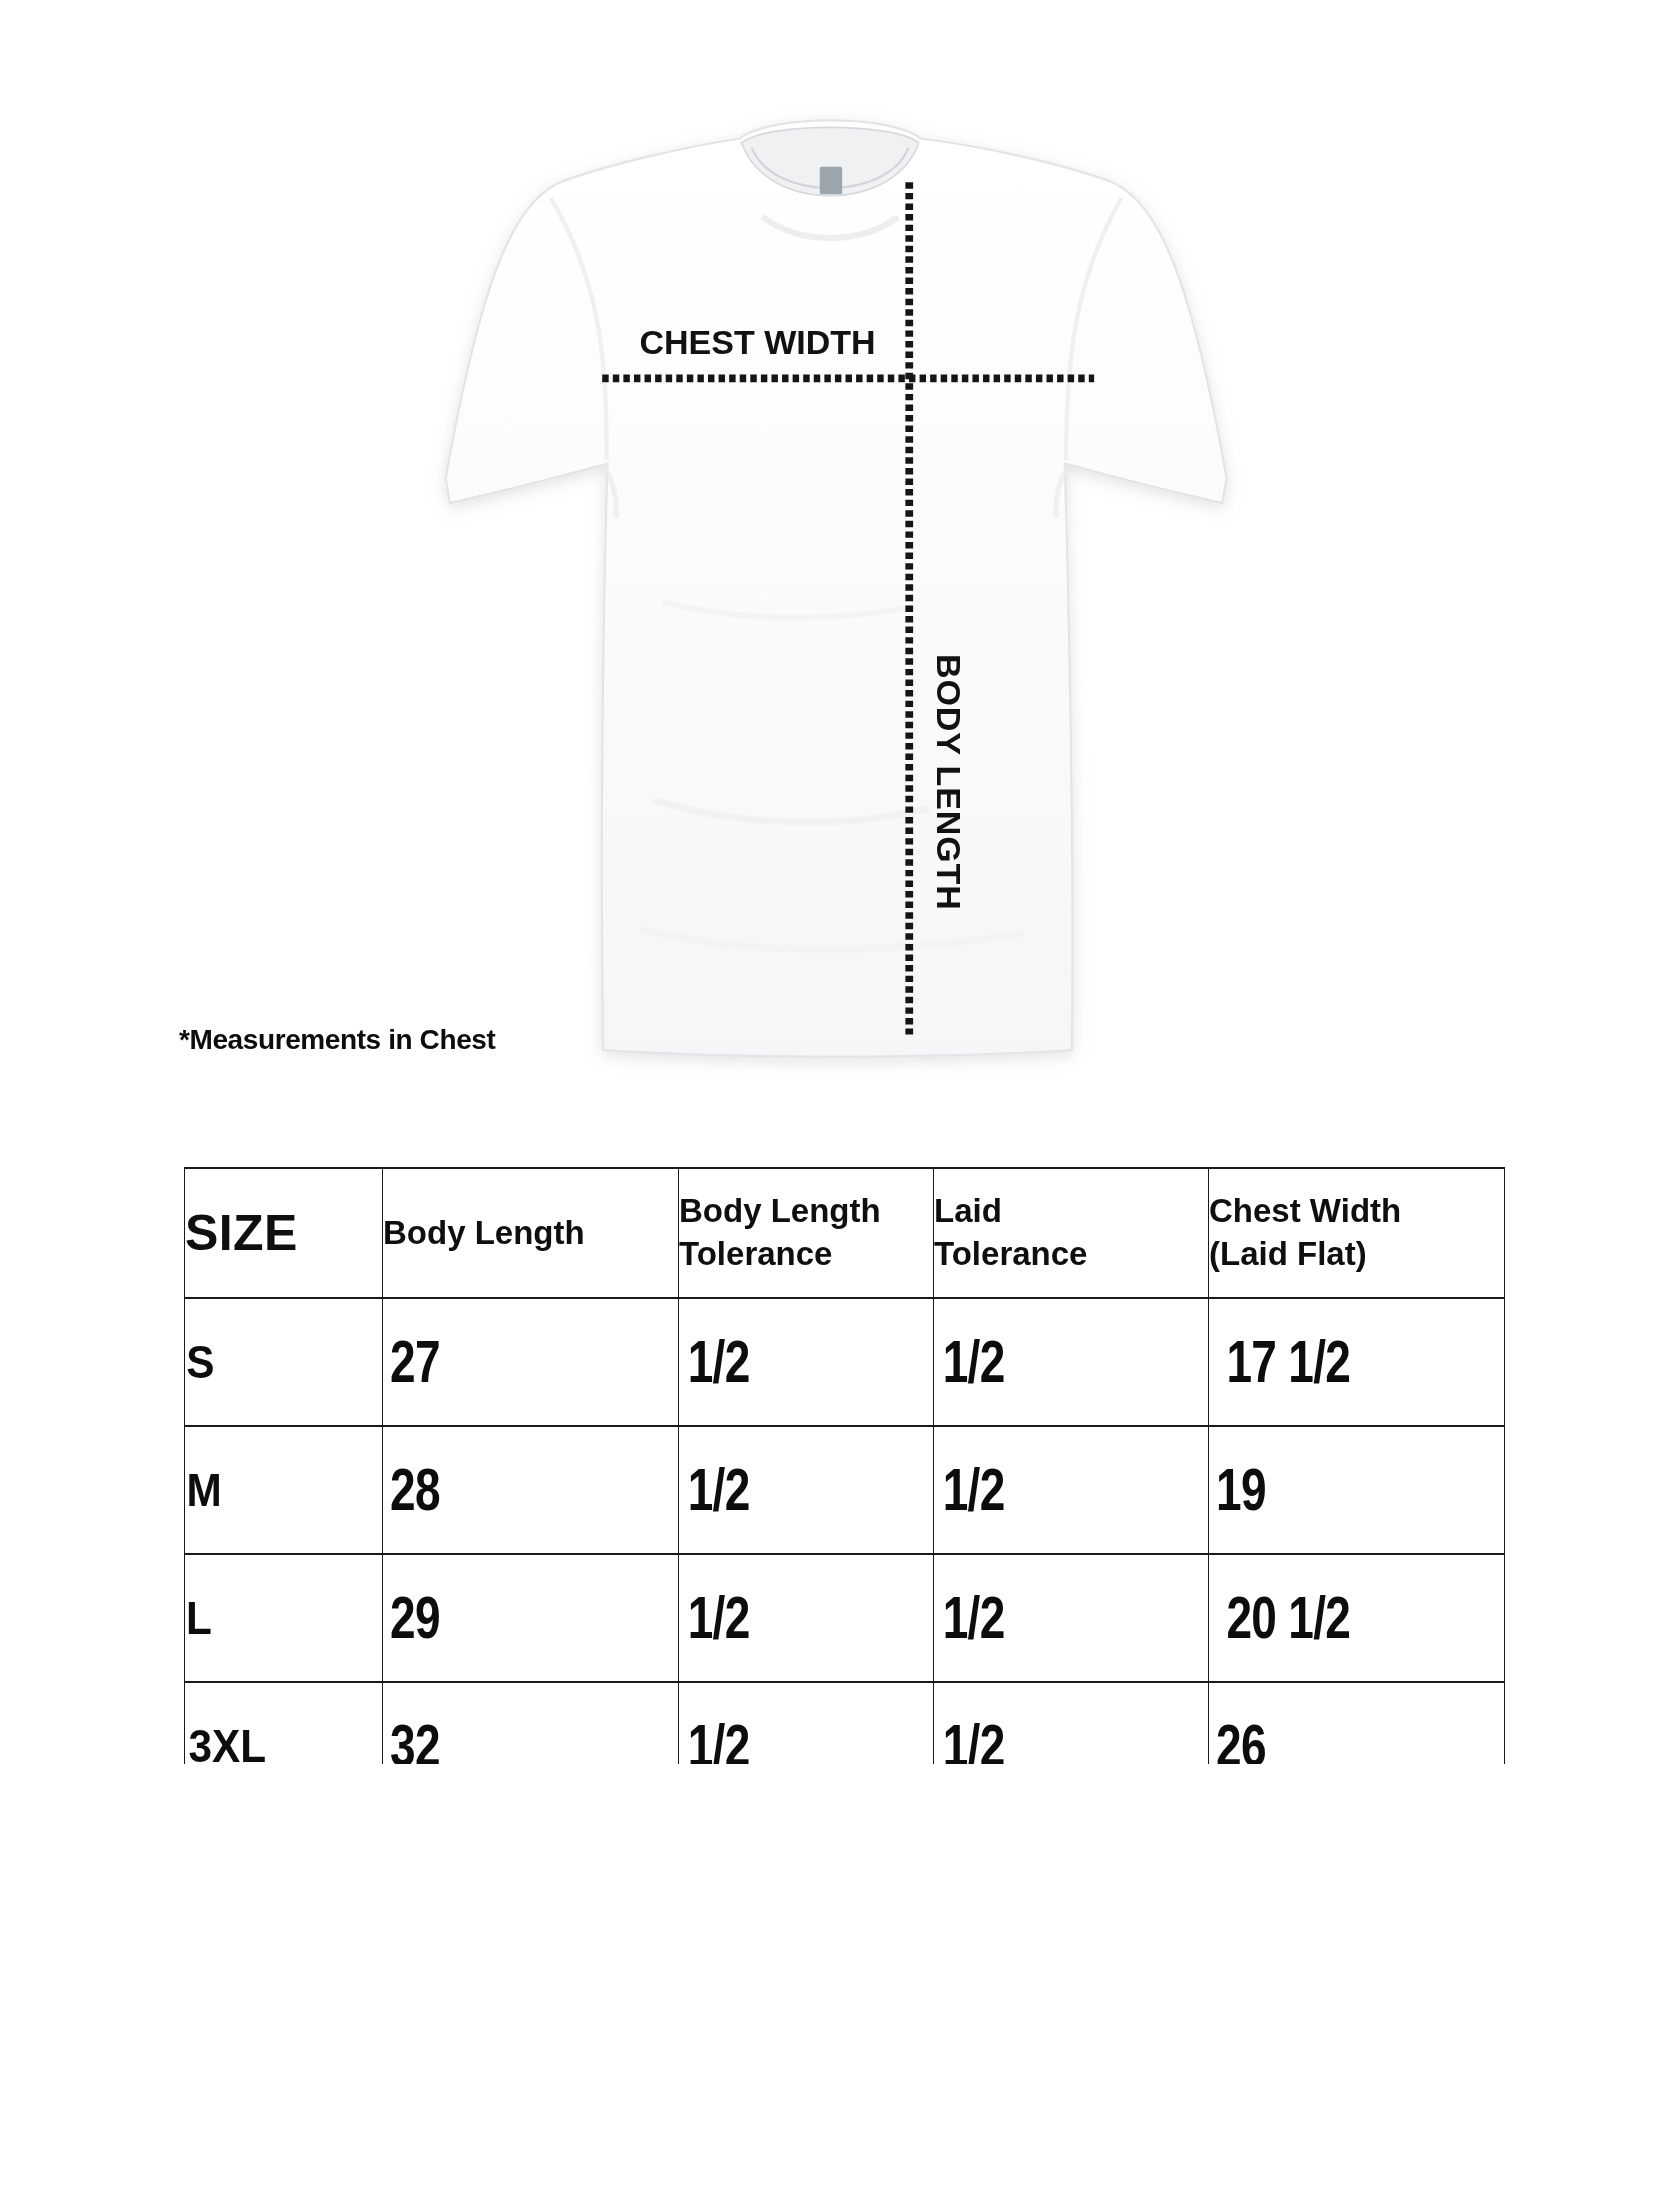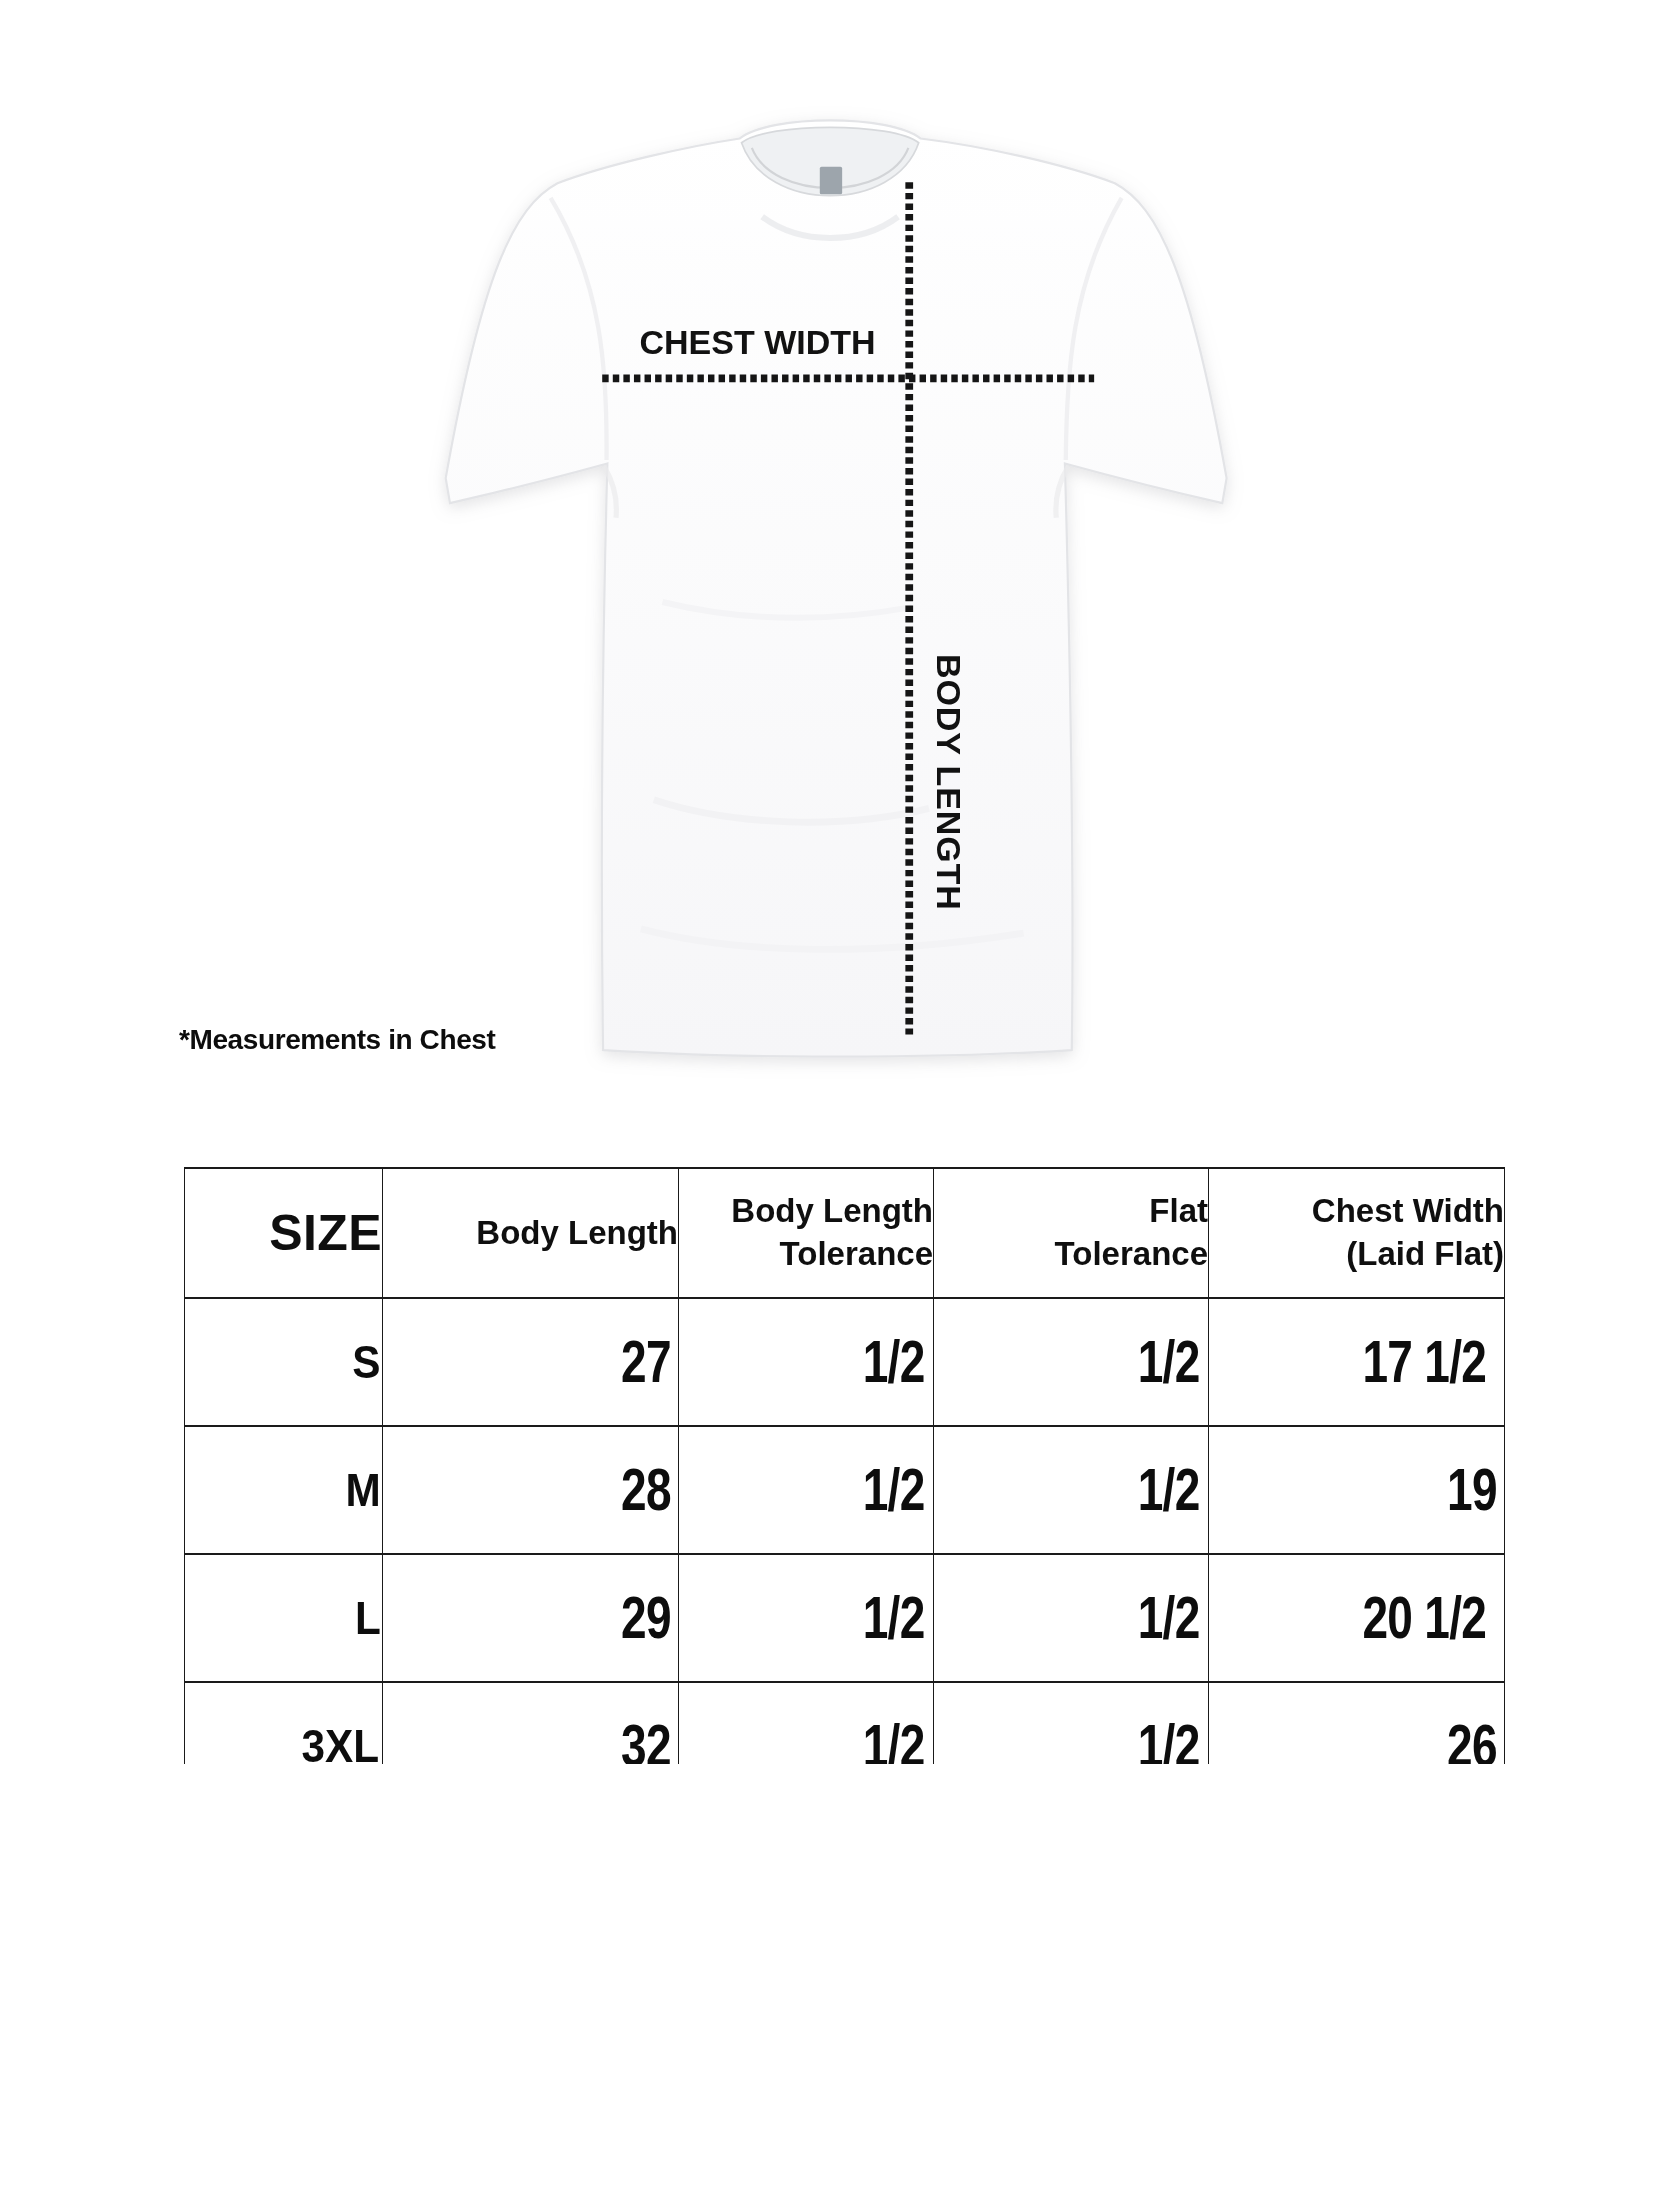--- a/index.html
+++ b/index.html
@@ -62,21 +62,21 @@
     position: absolute;
     left: 184px; top: 1167px;
     width: 1320px;
     border-collapse: collapse;
     table-layout: fixed;
     background: #ffffff;
   }
   .size-table th, .size-table td {
     border: solid #1a1a1a;
     border-width: 2.6px 1.7px;
-    text-align: right;
+    text-align: left;
     vertical-align: middle;
     padding: 0;
     overflow: hidden;
   }
   .size-table thead tr { height: 130px; }
   .size-table tbody tr { height: 128px; }
 
   .size-table thead th {
     font-size: 33px;
     font-weight: bold;
@@ -168,21 +168,21 @@
       <col style="width:255px">
       <col style="width:275px">
       <col style="width:296px">
     </colgroup>
     <thead>
       <tr>
         <th class="size-header">SIZE</th>
         <th>Body Length</th>
         <th>Body Length
 Tolerance</th>
-        <th>Flat
+        <th>Laid
 Tolerance</th>
         <th>Chest Width
 (Laid Flat)</th>
       </tr>
     </thead>
     <tbody>
       <tr>
         <th><span class="cell-txt">S</span></th>
         <td><span class="cell-txt">27</span></td>
         <td><span class="cell-txt">1/2</span></td>

